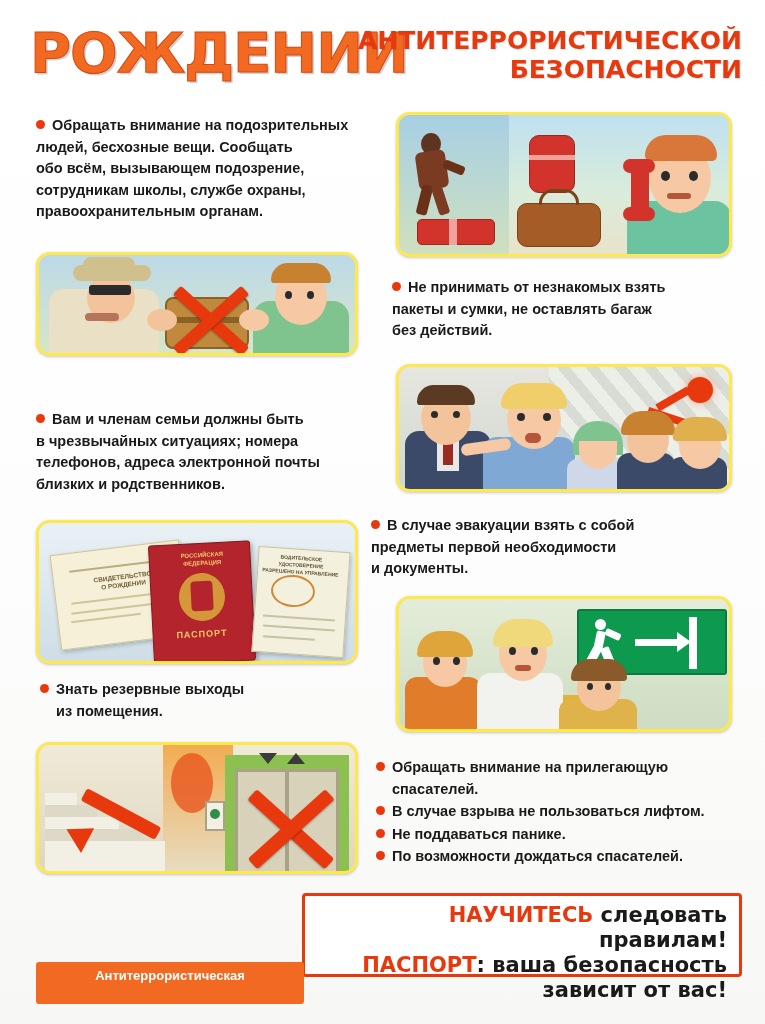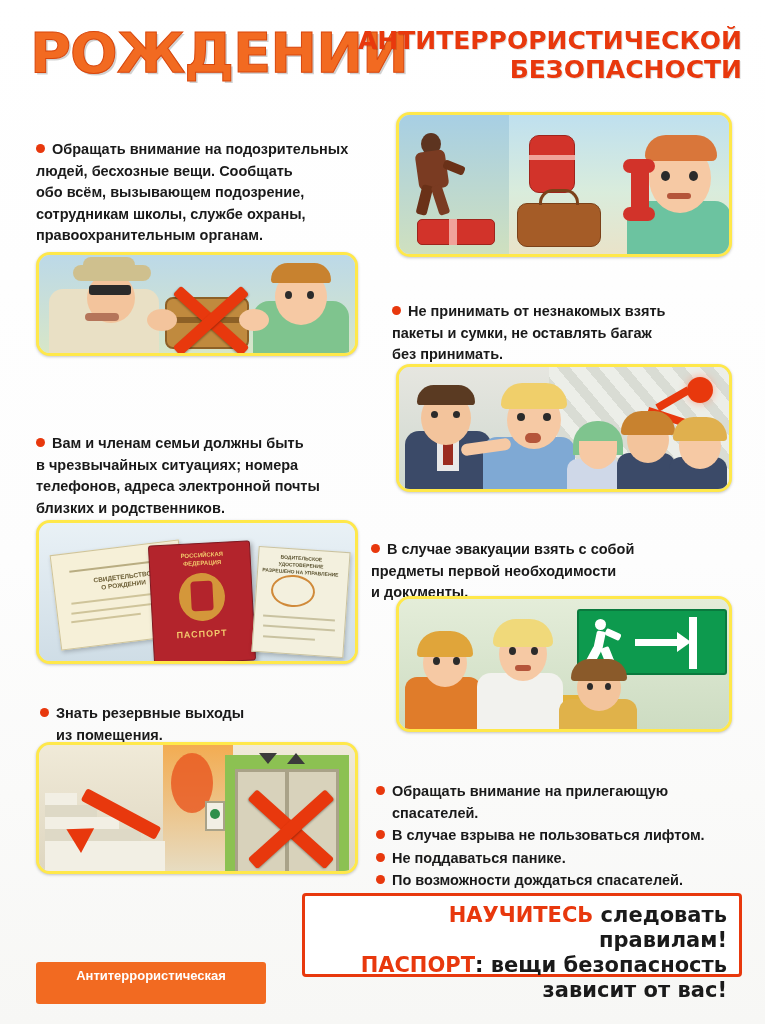--- a/index.html
+++ b/index.html
@@ -49,21 +49,20 @@
   }
 
   
   .txt {
     position: absolute;
     font-size: 14.5px;
     line-height: 19.5px;
     font-weight: bold;
     color: #1a1a1a;
     font-family: "Liberation Sans", sans-serif;
-    margin-top: 24px;
   }
   .txt .bullet {
     display: inline-block;
     width: 9px; height: 9px;
     border-radius: 50%;
     background: #e8380d;
     margin-right: 7px;
     vertical-align: 1px;
   }
   .li { margin-bottom: 2px; }
@@ -113,21 +112,21 @@
     line-height: 25px;
     font-weight: bold;
     color: #1a1a1a;
     font-family: "DejaVu Sans", sans-serif;
   }
   .footer-line .hl { color: #e8380d; }
 
   .tag {
     position: absolute;
     left: 36px; top: 962px;
-    width: 230px; height: 42px;
+    width: 268px; height: 42px;
     background: #f26a21;
     border-radius: 3px;
     color: #ffffff;
     font-weight: bold;
     font-size: 13px;
     line-height: 15px;
     text-align: center;
     padding-top: 6px;
     font-family: "Liberation Sans", sans-serif;
   }
@@ -212,21 +211,21 @@
       <div class="cross" style="left:126px;top:30px;width:92px;height:72px;">
         <span class="a"></span>
           <span class="b"></span>
       </div>
     </div>
   </div>
 
   <div class="txt" style="left:392px; top:278px; width:345px;">
     <div class="li"><span class="bullet"></span><span>Не принимать от незнакомых взять</span></div>
     <div class="li">пакеты и сумки, не оставлять багаж</div>
-    <div class="li">без принимать.</div>
+    <div class="li">без действий.</div>
   </div>
 
   <div class="txt" style="left:36px; top:410px; width:352px;">
     <div class="li"><span class="bullet"></span><span>Вам и членам семьи должны быть</span></div>
     <div class="li">в чрезвычайных ситуациях; номера</div>
     <div class="li">телефонов, адреса электронной почты</div>
     <div class="li">близких и родственников.</div>
   </div>
 
   <div class="panel" style="left:396px; top:364px; width:336px; height:128px;">
@@ -404,21 +403,21 @@
     <div class="li" style="margin-top:3px;">
       <span class="bullet"></span><span>По возможности дождаться спасателей.</span>
     </div>
   </div>
 
   <div class="footer-box">
     <div class="footer-line">
       <span class="hl">НАУЧИТЕСЬ</span><span> следовать правилам!</span>
     </div>
     <div class="footer-line">
-      <span class="hl">ПАСПОРТ</span><span>: вещи безопасность</span>
+      <span class="hl">ПАСПОРТ</span><span>: ваша безопасность</span>
     </div>
     <div class="footer-line">зависит от вас!</div>
   </div>
 
   <div class="tag">
     <div>Антитеррористическая</div>
   </div>
 
 </div>
 

